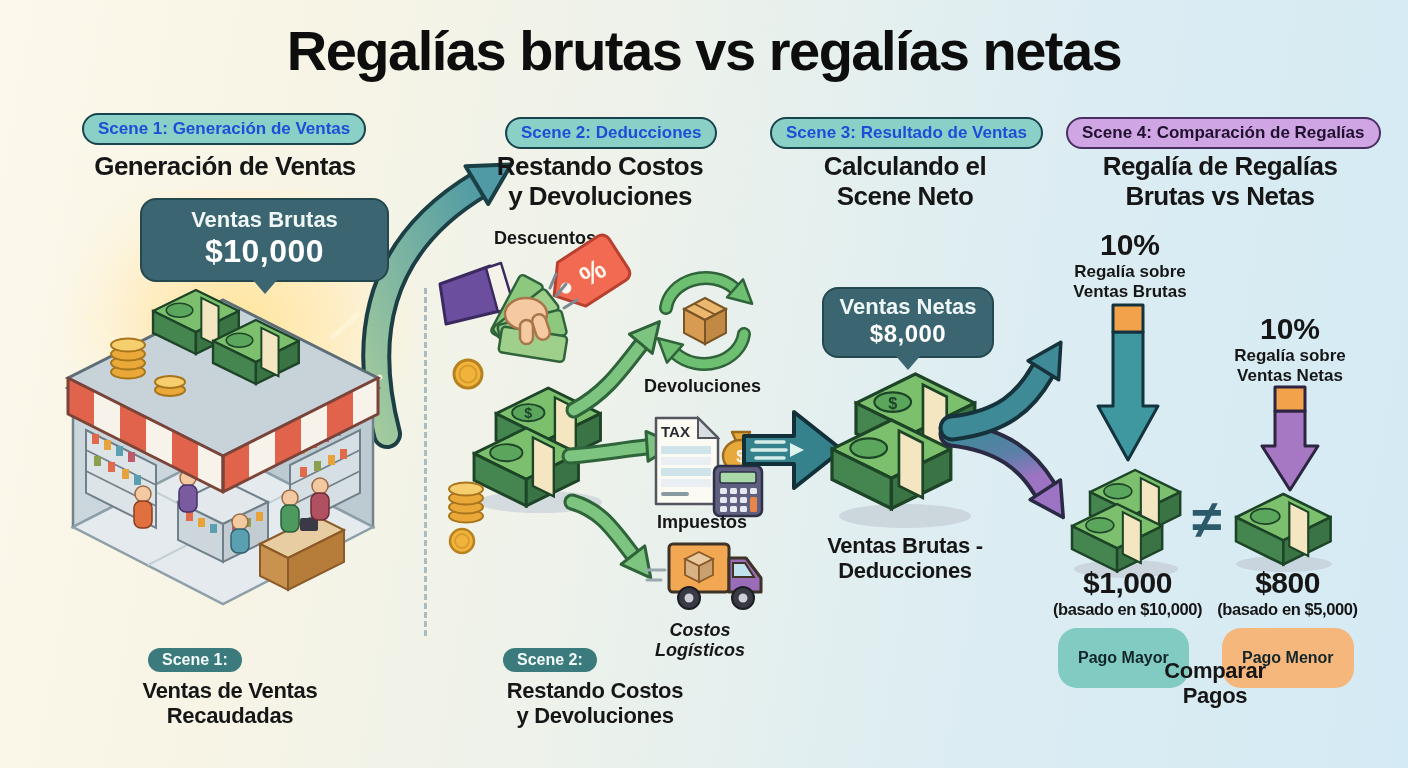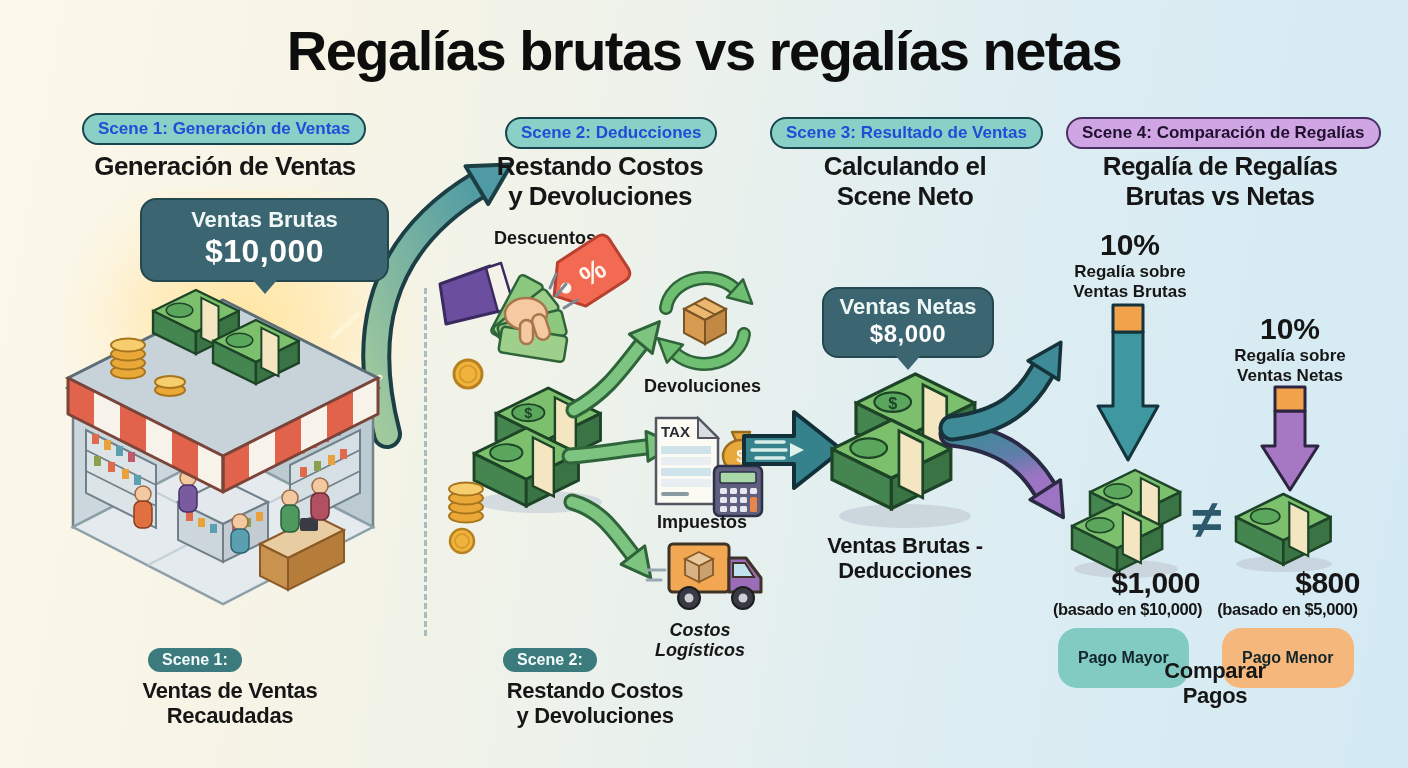--- a/index.html
+++ b/index.html
@@ -22,21 +22,21 @@
   .bl{font-size:22px;line-height:1.2;color:#eef7f5;}
   .bv{font-size:32px;letter-spacing:0.5px;}
   .glow{position:absolute;left:55px;top:190px;width:370px;height:300px;
     background:radial-gradient(ellipse at 50% 45%,#ffe59e 0%,#ffedc2 35%,rgba(255,242,210,.55) 55%,rgba(255,245,220,0) 72%);}
   .divider{position:absolute;left:424px;top:288px;height:348px;border-left:3px dashed #a9bdc1;}
   .neq{font-size:54px;color:#2d5a6b;}
   .paypill{position:absolute;font-size:16px;padding:21px 20px;border-radius:19px;color:#12262a;white-space:nowrap;}
   .pm1{background:#82cbc2;} .pm2{background:#f6b77d;}
   .pct{font-size:30px;text-align:center;}
   .sublbl{font-size:17px;text-align:center;line-height:1.15;}
-  .amount{font-size:30px;text-align:right;letter-spacing:-0.5px;}
+  .amount{font-size:30px;text-align:center;letter-spacing:-0.5px;}
   .basis{font-size:16.5px;text-align:center;letter-spacing:-0.4px;}
   svg{position:absolute;overflow:visible;}
 </style>
 </head>
 <body>
 
 <div class="canvas">
 
   <div class="t title">Regalías brutas vs regalías netas</div>
 

